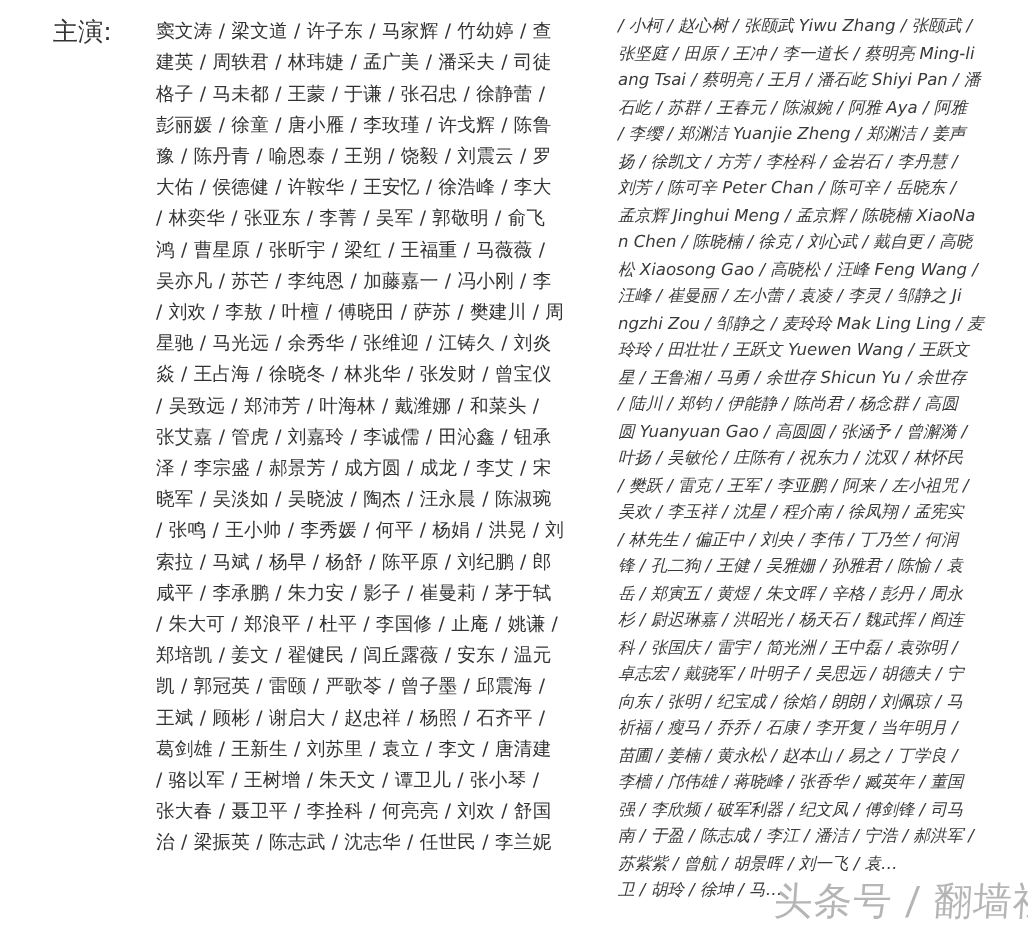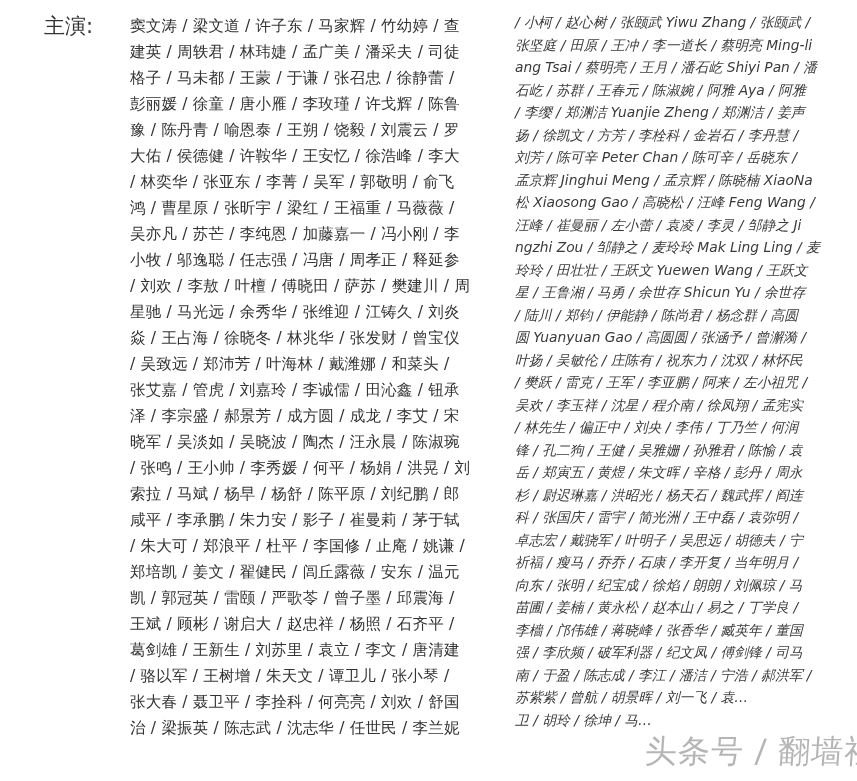--- a/index.html
+++ b/index.html
@@ -23,21 +23,20 @@
   <div class="lines" id="left-lines">
       <div class="line">窦文涛 / 梁文道 / 许子东 / 马家辉 / 竹幼婷 / 查</div>
       <div class="line">建英 / 周轶君 / 林玮婕 / 孟广美 / 潘采夫 / 司徒</div>
       <div class="line">格子 / 马未都 / 王蒙 / 于谦 / 张召忠 / 徐静蕾 /</div>
       <div class="line">彭丽媛 / 徐童 / 唐小雁 / 李玫瑾 / 许戈辉 / 陈鲁</div>
       <div class="line">豫 / 陈丹青 / 喻恩泰 / 王朔 / 饶毅 / 刘震云 / 罗</div>
       <div class="line">大佑 / 侯德健 / 许鞍华 / 王安忆 / 徐浩峰 / 李大</div>
       <div class="line">/ 林奕华 / 张亚东 / 李菁 / 吴军 / 郭敬明 / 俞飞</div>
       <div class="line">鸿 / 曹星原 / 张昕宇 / 梁红 / 王福重 / 马薇薇 /</div>
       <div class="line">吴亦凡 / 苏芒 / 李纯恩 / 加藤嘉一 / 冯小刚 / 李</div>
-      <div class="line">小牧 / 邬逸聪 / 任志强 / 冯唐 / 周孝正 / 释延参</div>
       <div class="line">/ 刘欢 / 李敖 / 叶檀 / 傅晓田 / 萨苏 / 樊建川 / 周</div>
       <div class="line">星驰 / 马光远 / 余秀华 / 张维迎 / 江铸久 / 刘炎</div>
       <div class="line">焱 / 王占海 / 徐晓冬 / 林兆华 / 张发财 / 曾宝仪</div>
       <div class="line">/ 吴致远 / 郑沛芳 / 叶海林 / 戴潍娜 / 和菜头 /</div>
       <div class="line">张艾嘉 / 管虎 / 刘嘉玲 / 李诚儒 / 田沁鑫 / 钮承</div>
       <div class="line">泽 / 李宗盛 / 郝景芳 / 成方圆 / 成龙 / 李艾 / 宋</div>
       <div class="line">晓军 / 吴淡如 / 吴晓波 / 陶杰 / 汪永晨 / 陈淑琬</div>
       <div class="line">/ 张鸣 / 王小帅 / 李秀媛 / 何平 / 杨娟 / 洪晃 / 刘</div>
       <div class="line">索拉 / 马斌 / 杨早 / 杨舒 / 陈平原 / 刘纪鹏 / 郎</div>
       <div class="line">咸平 / 李承鹏 / 朱力安 / 影子 / 崔曼莉 / 茅于轼</div>
@@ -54,38 +53,39 @@
 
 <div class="col right" id="right-lines">
     <div class="line">/ 小柯 / 赵心树 / 张颐武 Yiwu Zhang / 张颐武 /</div>
     <div class="line">张坚庭 / 田原 / 王冲 / 李一道长 / 蔡明亮 Ming-li</div>
     <div class="line">ang Tsai / 蔡明亮 / 王月 / 潘石屹 Shiyi Pan / 潘</div>
     <div class="line">石屹 / 苏群 / 王春元 / 陈淑婉 / 阿雅 Aya / 阿雅</div>
     <div class="line">/ 李缨 / 郑渊洁 Yuanjie Zheng / 郑渊洁 / 姜声</div>
     <div class="line">扬 / 徐凯文 / 方芳 / 李栓科 / 金岩石 / 李丹慧 /</div>
     <div class="line">刘芳 / 陈可辛 Peter Chan / 陈可辛 / 岳晓东 /</div>
     <div class="line">孟京辉 Jinghui Meng / 孟京辉 / 陈晓楠 XiaoNa</div>
+    <div class="line">n Chen / 陈晓楠 / 徐克 / 刘心武 / 戴自更 / 高晓</div>
     <div class="line">松 Xiaosong Gao / 高晓松 / 汪峰 Feng Wang /</div>
     <div class="line">汪峰 / 崔曼丽 / 左小蕾 / 袁凌 / 李灵 / 邹静之 Ji</div>
     <div class="line">ngzhi Zou / 邹静之 / 麦玲玲 Mak Ling Ling / 麦</div>
     <div class="line">玲玲 / 田壮壮 / 王跃文 Yuewen Wang / 王跃文</div>
     <div class="line">星 / 王鲁湘 / 马勇 / 余世存 Shicun Yu / 余世存</div>
     <div class="line">/ 陆川 / 郑钧 / 伊能静 / 陈尚君 / 杨念群 / 高圆</div>
     <div class="line">圆 Yuanyuan Gao / 高圆圆 / 张涵予 / 曾澥漪 /</div>
     <div class="line">叶扬 / 吴敏伦 / 庄陈有 / 祝东力 / 沈双 / 林怀民</div>
     <div class="line">/ 樊跃 / 雷克 / 王军 / 李亚鹏 / 阿来 / 左小祖咒 /</div>
     <div class="line">吴欢 / 李玉祥 / 沈星 / 程介南 / 徐凤翔 / 孟宪实</div>
     <div class="line">/ 林先生 / 偏正中 / 刘央 / 李伟 / 丁乃竺 / 何润</div>
     <div class="line">锋 / 孔二狗 / 王健 / 吴雅姗 / 孙雅君 / 陈愉 / 袁</div>
     <div class="line">岳 / 郑寅五 / 黄煜 / 朱文晖 / 辛格 / 彭丹 / 周永</div>
     <div class="line">杉 / 尉迟琳嘉 / 洪昭光 / 杨天石 / 魏武挥 / 阎连</div>
     <div class="line">科 / 张国庆 / 雷宇 / 简光洲 / 王中磊 / 袁弥明 /</div>
     <div class="line">卓志宏 / 戴骁军 / 叶明子 / 吴思远 / 胡德夫 / 宁</div>
+    <div class="line">向东 / 张明 / 纪宝成 / 徐焰 / 朗朗 / 刘佩琼 / 马</div>
     <div class="line">祈福 / 瘦马 / 乔乔 / 石康 / 李开复 / 当年明月 /</div>
-    <div class="line">向东 / 张明 / 纪宝成 / 徐焰 / 朗朗 / 刘佩琼 / 马</div>
     <div class="line">苗圃 / 姜楠 / 黄永松 / 赵本山 / 易之 / 丁学良 /</div>
     <div class="line">李檣 / 邝伟雄 / 蒋晓峰 / 张香华 / 臧英年 / 董国</div>
     <div class="line">强 / 李欣频 / 破军利器 / 纪文凤 / 傅剑锋 / 司马</div>
     <div class="line">南 / 于盈 / 陈志成 / 李江 / 潘洁 / 宁浩 / 郝洪军 /</div>
     <div class="line">苏紫紫 / 曾航 / 胡景晖 / 刘一飞 / 袁…</div>
     <div class="line">卫 / 胡玲 / 徐坤 / 马…</div>
   </div>
 
 <div class="watermark">
   <span>头条号 / 翻墙社</span>

